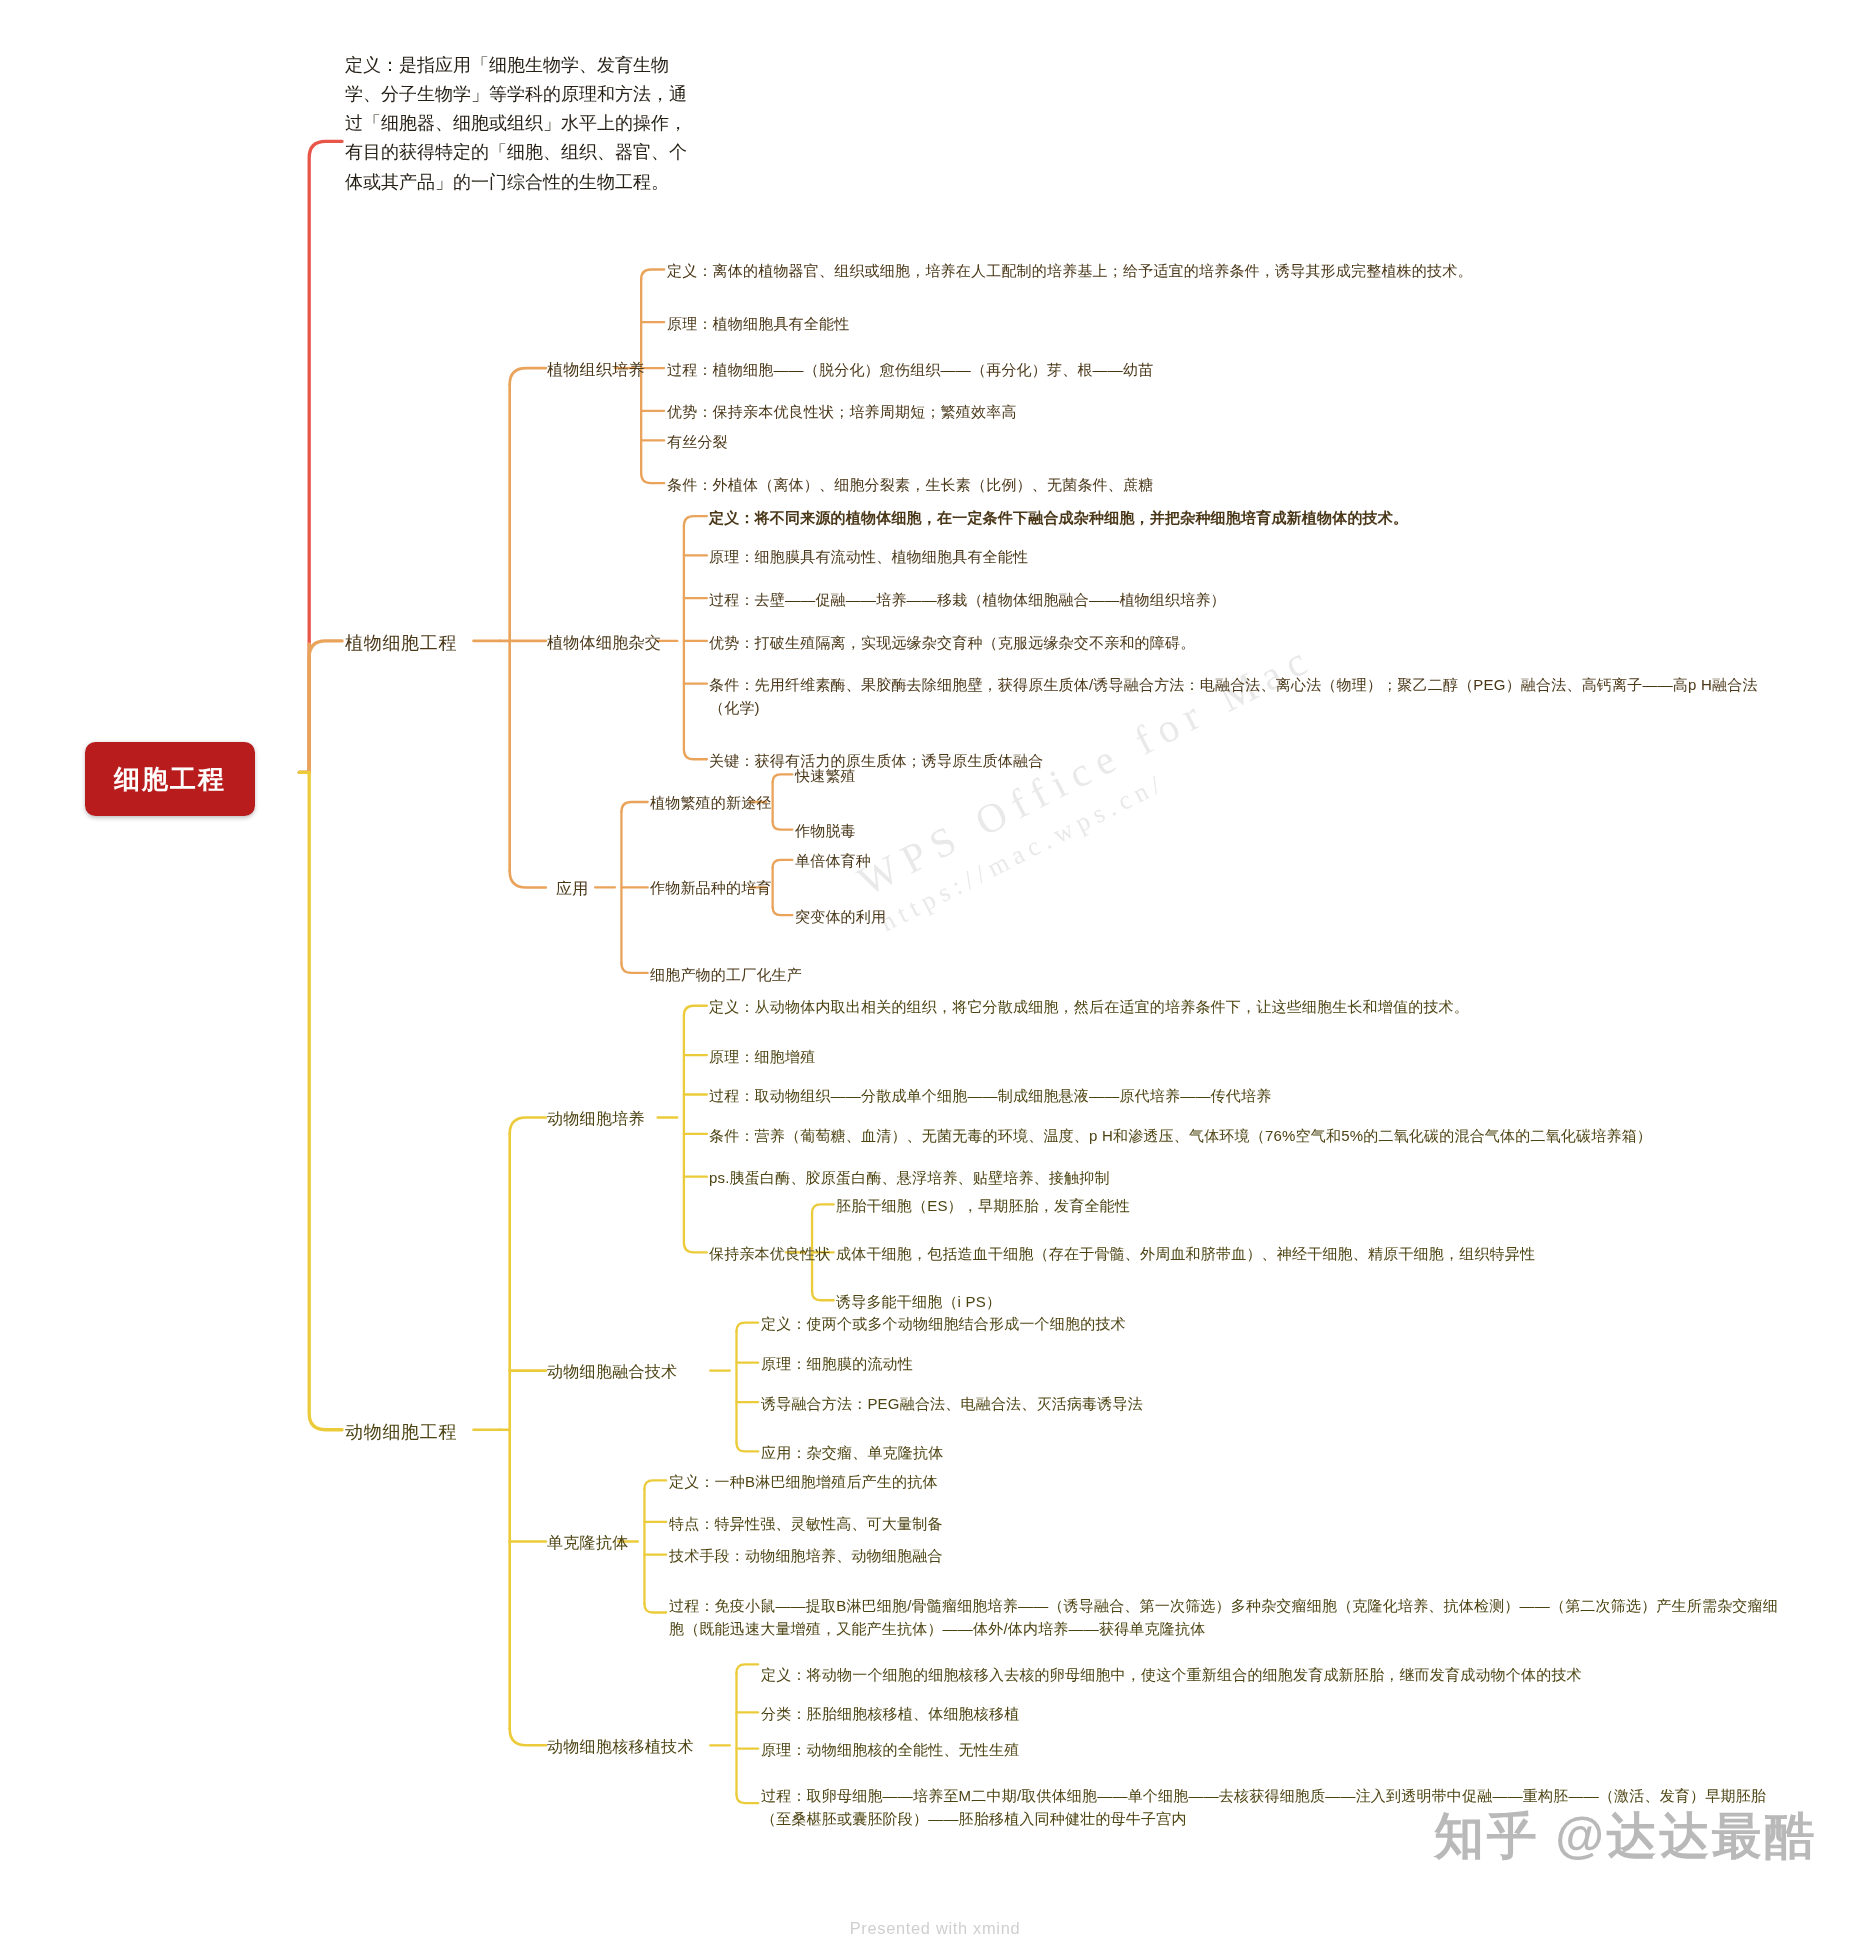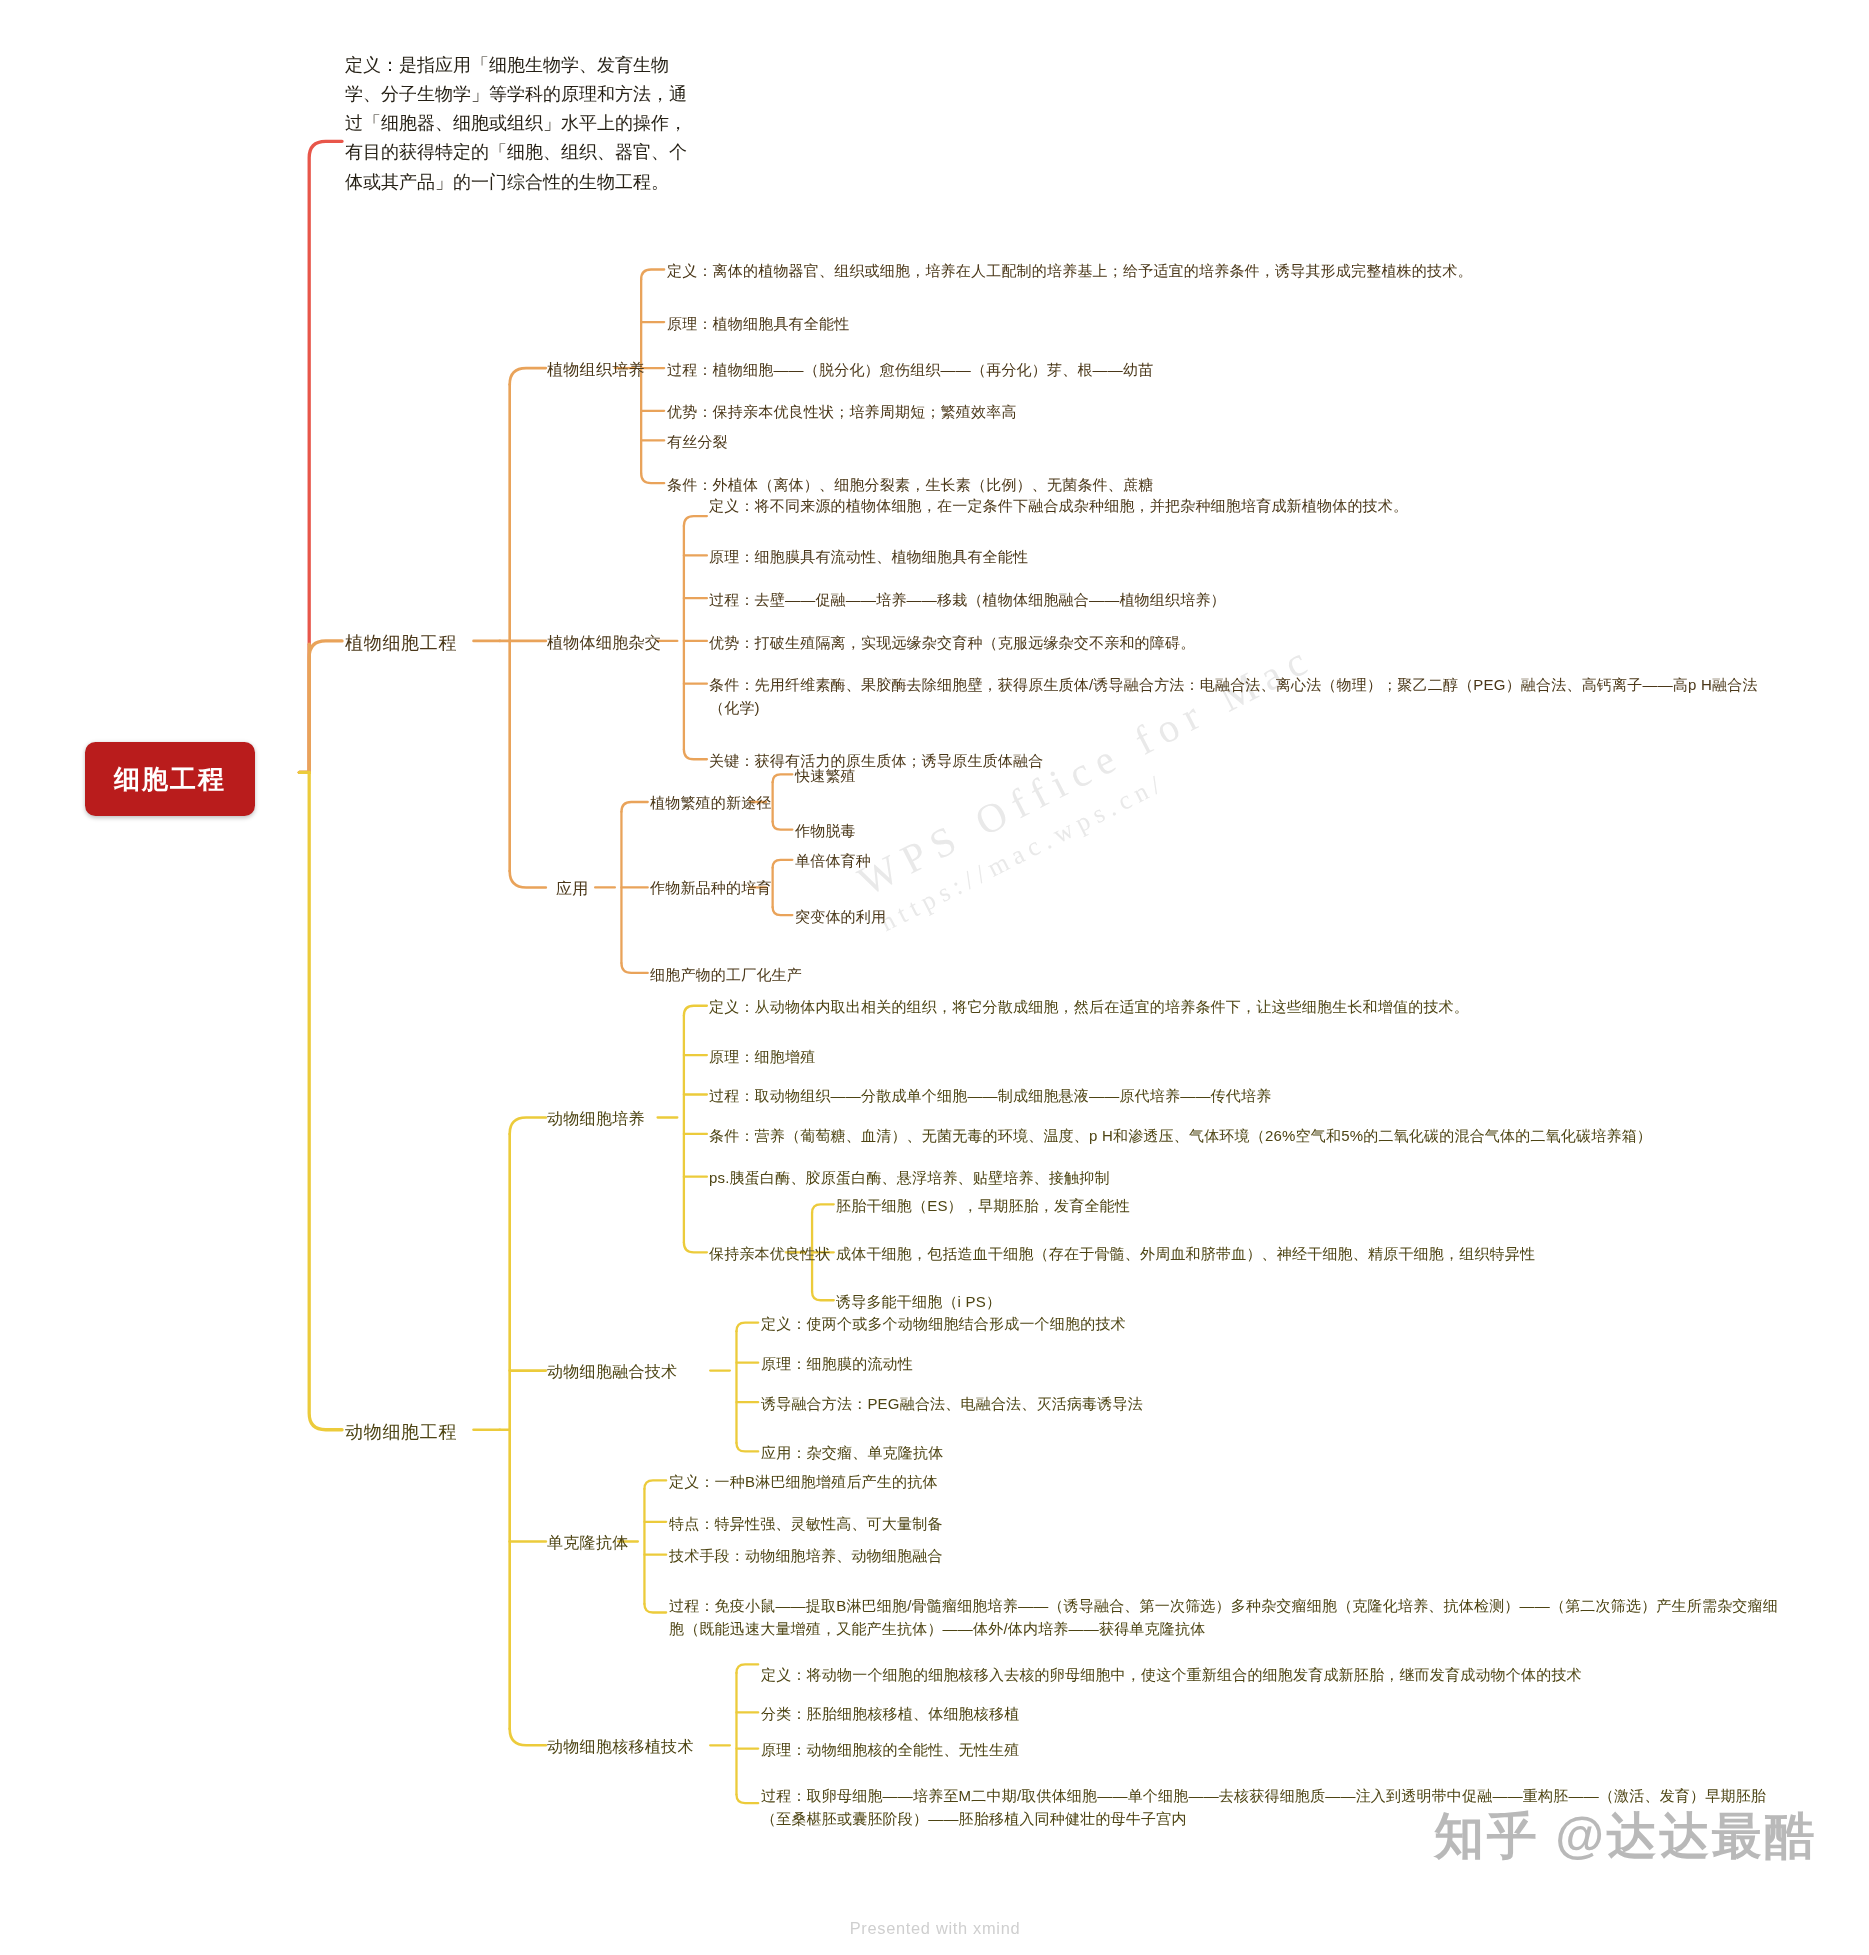--- a/index.html
+++ b/index.html
@@ -169,21 +169,21 @@
 
   <div class="node leaf plant" style="left:667px;top:259px;max-width:1026px;">定义：离体的植物器官、组织或细胞，培养在人工配制的培养基上；给予适宜的培养条件，诱导其形成完整植株的技术。</div>
   <div class="node leaf plant" style="left:667px;top:312px;">原理：植物细胞具有全能性</div>
   <div class="node leaf plant" style="left:667px;top:358px;">过程：植物细胞——（脱分化）愈伤组织——（再分化）芽、根——幼苗</div>
   <div class="node leaf plant" style="left:667px;top:400px;">优势：保持亲本优良性状；培养周期短；繁殖效率高</div>
   <div class="node leaf plant" style="left:667px;top:430px;">有丝分裂</div>
   <div class="node leaf plant" style="left:667px;top:473px;">条件：外植体（离体）、细胞分裂素，生长素（比例）、无菌条件、蔗糖</div>
 
   <div class="node lvl2 plant" style="left:547px;top:631px;">植物体细胞杂交</div>
 
-  <div class="node leaf plant" style="left:709px;top:494px;">定义：将不同来源的植物体细胞，在一定条件下融合成杂种细胞，并把杂种细胞培育成新植物体的技术。</div>
+  <div class="node leaf plant" style="left:709px;top:506px;font-weight:bold;">定义：将不同来源的植物体细胞，在一定条件下融合成杂种细胞，并把杂种细胞培育成新植物体的技术。</div>
   <div class="node leaf plant" style="left:709px;top:545px;">原理：细胞膜具有流动性、植物细胞具有全能性</div>
   <div class="node leaf plant" style="left:709px;top:588px;">过程：去壁——促融——培养——移栽（植物体细胞融合——植物组织培养）</div>
   <div class="node leaf plant" style="left:709px;top:631px;">优势：打破生殖隔离，实现远缘杂交育种（克服远缘杂交不亲和的障碍。</div>
   <div class="node leaf plant" style="left:709px;top:673px;width:1078px;">条件：先用纤维素酶、果胶酶去除细胞壁，获得原生质体/诱导融合方法：电融合法、离心法（物理）；聚乙二醇（PEG）融合法、高钙离子——高p H融合法（化学)</div>
   <div class="node leaf plant" style="left:709px;top:749px;">关键：获得有活力的原生质体；诱导原生质体融合</div>
 
   <div class="node lvl2 plant" style="left:547px;top:877px;margin-left:9px;">应用</div>
 
   <div class="node leaf plant" style="left:650px;top:791px;">植物繁殖的新途径</div>
   <div class="node leaf plant" style="left:795px;top:764px;">快速繁殖</div>
@@ -195,21 +195,21 @@
 
   <div class="node leaf plant" style="left:650px;top:963px;">细胞产物的工厂化生产</div>
 
   <div class="node lvl1 animal" style="left:345px;top:1419px;">动物细胞工程</div>
 
   <div class="node lvl2 animal" style="left:547px;top:1107px;">动物细胞培养</div>
 
   <div class="node leaf animal" style="left:709px;top:995px;">定义：从动物体内取出相关的组织，将它分散成细胞，然后在适宜的培养条件下，让这些细胞生长和增值的技术。</div>
   <div class="node leaf animal" style="left:709px;top:1045px;">原理：细胞增殖</div>
   <div class="node leaf animal" style="left:709px;top:1084px;">过程：取动物组织——分散成单个细胞——制成细胞悬液——原代培养——传代培养</div>
-  <div class="node leaf animal" style="left:709px;top:1124px;width:1078px;">条件：营养（葡萄糖、血清）、无菌无毒的环境、温度、p H和渗透压、气体环境（26%空气和5%的二氧化碳的混合气体的二氧化碳培养箱）</div>
+  <div class="node leaf animal" style="left:709px;top:1124px;width:1078px;">条件：营养（葡萄糖、血清）、无菌无毒的环境、温度、p H和渗透压、气体环境（76%空气和5%的二氧化碳的混合气体的二氧化碳培养箱）</div>
   <div class="node leaf animal" style="left:709px;top:1166px;">ps.胰蛋白酶、胶原蛋白酶、悬浮培养、贴壁培养、接触抑制</div>
 
   <div class="node leaf animal" style="left:709px;top:1242px;">保持亲本优良性状</div>
   <div class="node leaf animal" style="left:836px;top:1194px;">胚胎干细胞（ES），早期胚胎，发育全能性</div>
   <div class="node leaf animal" style="left:836px;top:1242px;width:960px;">成体干细胞，包括造血干细胞（存在于骨髓、外周血和脐带血）、神经干细胞、精原干细胞，组织特异性</div>
   <div class="node leaf animal" style="left:836px;top:1290px;">诱导多能干细胞（i PS）</div>
 
   <div class="node lvl2 animal" style="left:547px;top:1360px;">动物细胞融合技术</div>
 
   <div class="node leaf animal" style="left:761px;top:1312px;">定义：使两个或多个动物细胞结合形成一个细胞的技术</div>

